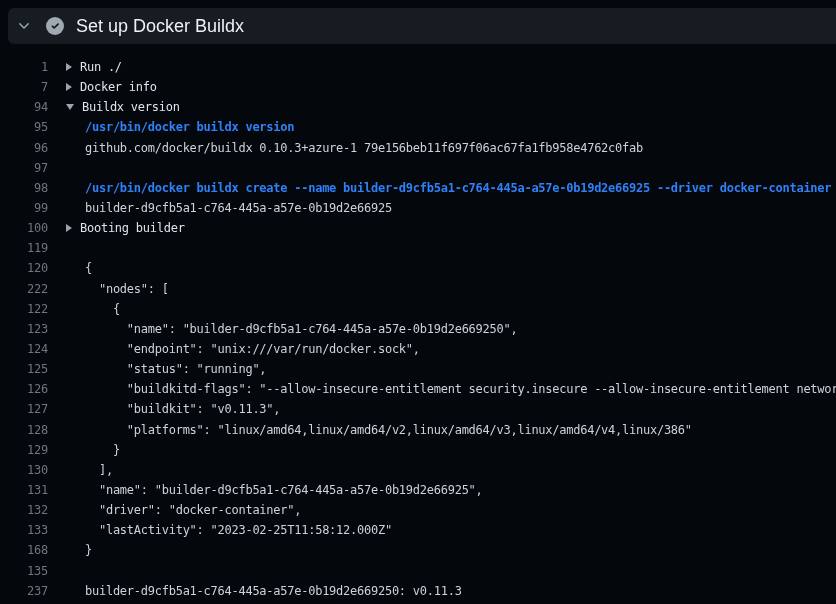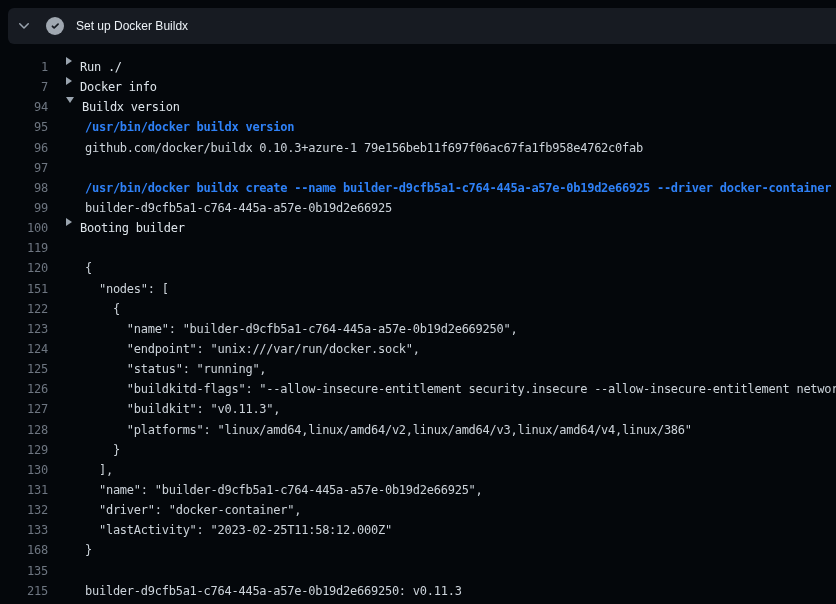--- a/index.html
+++ b/index.html
@@ -32,39 +32,39 @@
     margin-left:8px; width:16px; height:16px; display:flex;
     align-items:center; justify-content:center; flex:none;
   }
   .badge {
     margin-left:14px; width:18px; height:18px; display:flex;
     align-items:center; justify-content:center; flex:none;
   }
   .title {
     margin-left:12px;
     font-family:"Liberation Sans", sans-serif;
-    font-size:12px; font-weight:400;
+    font-size:18px; font-weight:400;
     color: var(--header-text);
   }
   .log {
     position:absolute; top:57px; left:0; right:0;
     font-size:12px; letter-spacing:-0.25px;
     overflow:hidden;
   }
   .row {
     display:flex; align-items:center;
     height:20.15px; line-height:20.15px;
     white-space:pre;
   }
   .num {
     flex:0 0 48px; text-align:right;
     color: var(--line-number);
     cursor:pointer;
   }
-  .content { display:flex; overflow:hidden; }
+  .content { display:flex; align-items:center; overflow:hidden; }
   .row.output .content, .row.command .content { margin-left:37px; }
   .row.group-collapsed .content, .row.group-expanded .content { margin-left:18px; }
   .row .txt { color: var(--log-text); white-space:pre; }
   .row.command .txt { color: var(--command-text); font-weight: bold; }
   .row.group-collapsed .txt, .row.group-expanded .txt { color: var(--group-text); }
   .tri { display:inline-block; width:0; height:0; margin-right:8px; flex:none; }
   .tri-right {
     border-left:6px solid var(--icon-gray);
     border-top:4px solid transparent;
     border-bottom:4px solid transparent;
@@ -98,29 +98,29 @@
     <div class="row group-collapsed"><span class="num">7</span><span class="content"><span class="tri tri-right"></span><span class="txt">Docker info</span></span></div>
     <div class="row group-expanded"><span class="num">94</span><span class="content"><span class="tri tri-down"></span><span class="txt">Buildx version</span></span></div>
     <div class="row command"><span class="num">95</span><span class="content"><span class="txt">/usr/bin/docker buildx version</span></span></div>
     <div class="row output"><span class="num">96</span><span class="content"><span class="txt">github.com/docker/buildx 0.10.3+azure-1 79e156beb11f697f06ac67fa1fb958e4762c0fab</span></span></div>
     <div class="row group-expanded"><span class="num">97</span></div>
     <div class="row command"><span class="num">98</span><span class="content"><span class="txt">/usr/bin/docker buildx create --name builder-d9cfb5a1-c764-445a-a57e-0b19d2e66925 --driver docker-container</span></span></div>
     <div class="row output"><span class="num">99</span><span class="content"><span class="txt">builder-d9cfb5a1-c764-445a-a57e-0b19d2e66925</span></span></div>
     <div class="row group-collapsed"><span class="num">100</span><span class="content"><span class="tri tri-right"></span><span class="txt">Booting builder</span></span></div>
     <div class="row group-expanded"><span class="num">119</span></div>
     <div class="row output"><span class="num">120</span><span class="content"><span class="txt">{</span></span></div>
-    <div class="row output"><span class="num">151</span><span class="content"><span class="txt">  "nodes": [</span></span></div>
+    <div class="row output"><span class="num">222</span><span class="content"><span class="txt">  "nodes": [</span></span></div>
     <div class="row output"><span class="num">122</span><span class="content"><span class="txt">    {</span></span></div>
     <div class="row output"><span class="num">123</span><span class="content"><span class="txt">      "name": "builder-d9cfb5a1-c764-445a-a57e-0b19d2e669250",</span></span></div>
     <div class="row output"><span class="num">124</span><span class="content"><span class="txt">      "endpoint": "unix:///var/run/docker.sock",</span></span></div>
     <div class="row output"><span class="num">125</span><span class="content"><span class="txt">      "status": "running",</span></span></div>
     <div class="row output"><span class="num">126</span><span class="content"><span class="txt">      "buildkitd-flags": "--allow-insecure-entitlement security.insecure --allow-insecure-entitlement network</span></span></div>
     <div class="row output"><span class="num">127</span><span class="content"><span class="txt">      "buildkit": "v0.11.3",</span></span></div>
     <div class="row output"><span class="num">128</span><span class="content"><span class="txt">      "platforms": "linux/amd64,linux/amd64/v2,linux/amd64/v3,linux/amd64/v4,linux/386"</span></span></div>
     <div class="row output"><span class="num">129</span><span class="content"><span class="txt">    }</span></span></div>
     <div class="row output"><span class="num">130</span><span class="content"><span class="txt">  ],</span></span></div>
     <div class="row output"><span class="num">131</span><span class="content"><span class="txt">  "name": "builder-d9cfb5a1-c764-445a-a57e-0b19d2e66925",</span></span></div>
     <div class="row output"><span class="num">132</span><span class="content"><span class="txt">  "driver": "docker-container",</span></span></div>
     <div class="row output"><span class="num">133</span><span class="content"><span class="txt">  "lastActivity": "2023-02-25T11:58:12.000Z"</span></span></div>
     <div class="row output"><span class="num">168</span><span class="content"><span class="txt">}</span></span></div>
     <div class="row group-expanded"><span class="num">135</span></div>
-    <div class="row output"><span class="num">215</span><span class="content"><span class="txt">builder-d9cfb5a1-c764-445a-a57e-0b19d2e669250: v0.11.3</span></span></div>
+    <div class="row output"><span class="num">237</span><span class="content"><span class="txt">builder-d9cfb5a1-c764-445a-a57e-0b19d2e669250: v0.11.3</span></span></div>
   </div>
 
 </body></html>

